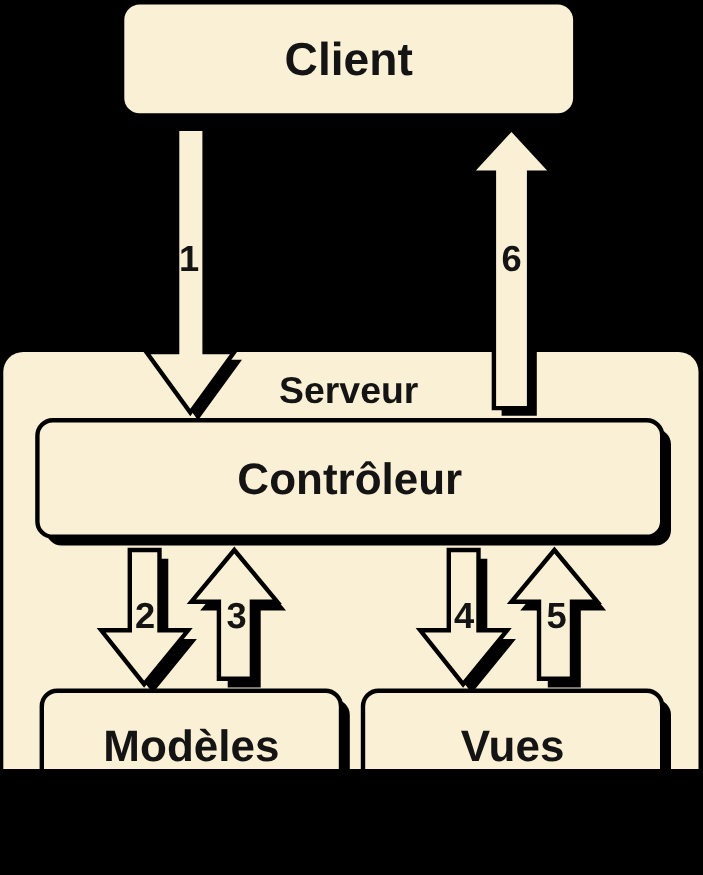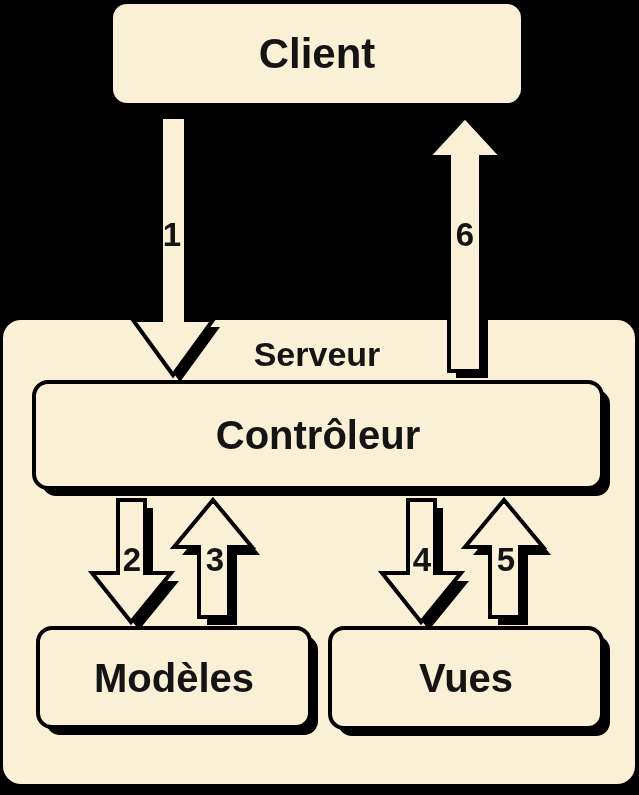--- a/index.html
+++ b/index.html
@@ -3,21 +3,21 @@
 <meta charset="utf-8">
 <style>
   html, body {
     margin: 0;
     padding: 0;
     background: #000000;
   }
   .canvas {
     position: relative;
     width: 639px;
-    height: 795px;
+    height: 699px;
     background: #000000;
     overflow: hidden;
   }
   svg {
     display: block;
   }
   .shadow     { fill: #000000; }
   .outlined   { fill: #FAF0D5; stroke: #000000; stroke-width: 4; stroke-linejoin: miter; }
   .plain-box  { fill: #FAF0D5; }
   text {

